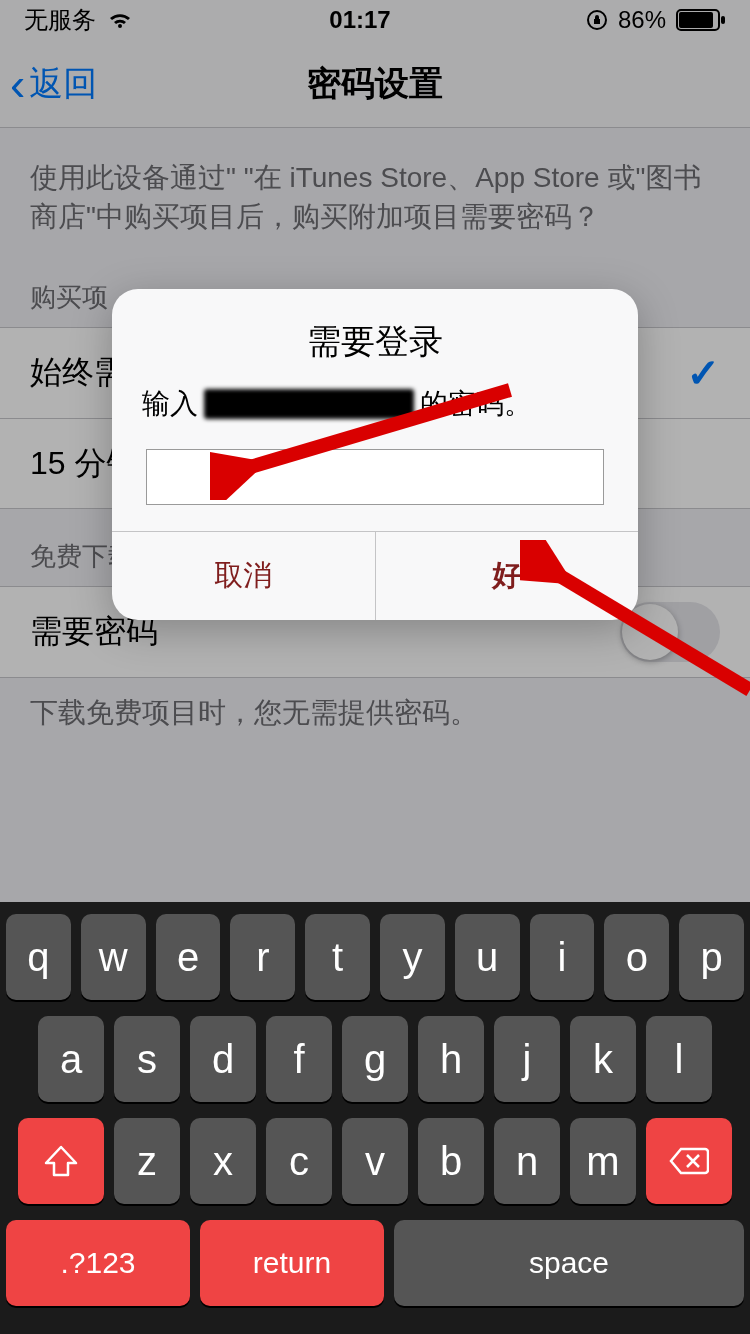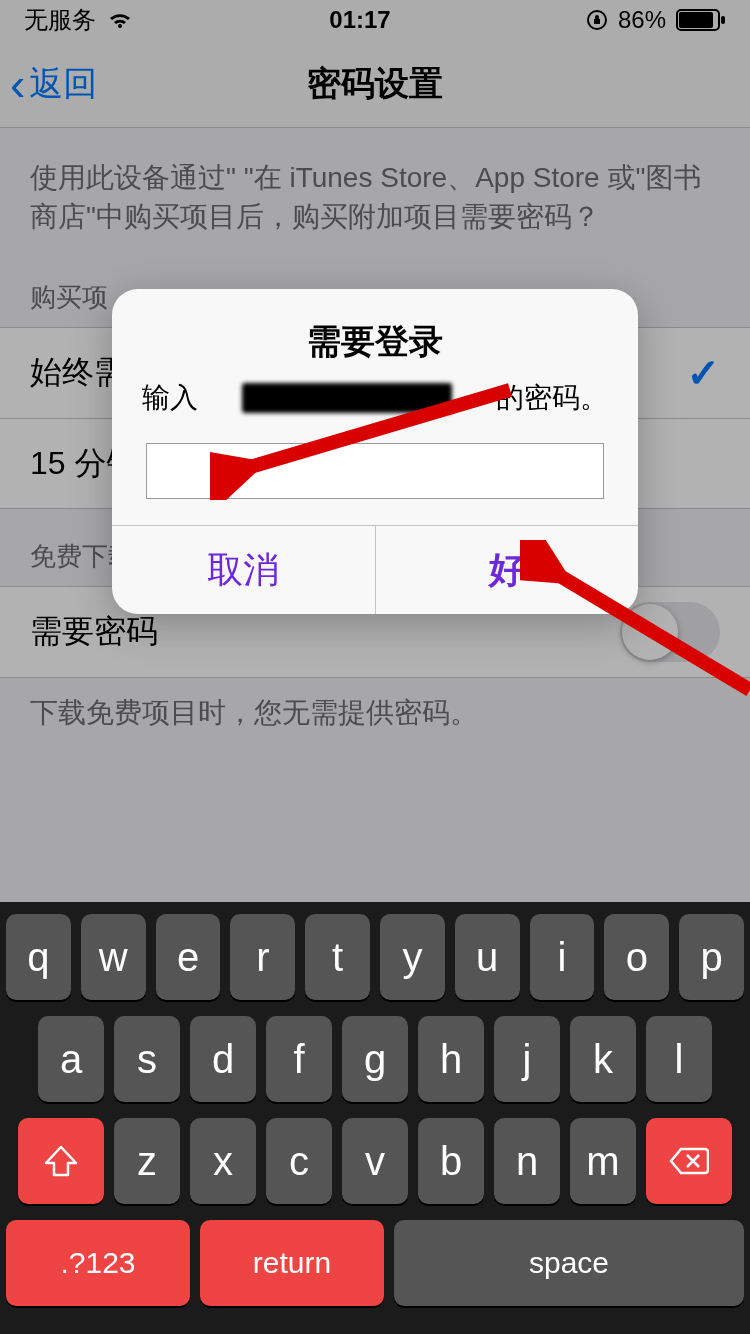--- a/index.html
+++ b/index.html
@@ -28,27 +28,27 @@
   .cell { height:90px; display:flex; align-items:center; justify-content:space-between; padding:0 30px; font-size:32px; color:#000; border-top:1px solid #c8c7cc; }
   .cell:first-child { border-top:none; }
   .checkmark { color:#007aff; font-size:40px; font-weight:700; }
   .switch { width:100px; height:60px; background:#e5e5ea; border-radius:30px; position:relative; }
   .switch .knob { position:absolute; top:2px; left:2px; width:56px; height:56px; background:#fff; border-radius:28px; box-shadow:0 2px 6px rgba(0,0,0,.3); }
   .footer-note { padding:16px 30px; font-size:28px; color:#6d6d72; }
 
   
   .dialog { position:absolute; z-index:10; left:112px; top:289px; width:526px; background:#f8f8f9; border-radius:26px; overflow:hidden; box-shadow:0 10px 40px rgba(0,0,0,.25); }
   .dialog-body { padding:30px 30px 26px; text-align:center; }
-  .dialog-title { font-size:34px; font-weight:700; margin-bottom:14px; }
-  .dialog-msg { font-size:28px; display:flex; align-items:center; justify-content:space-between; gap:6px; }
+  .dialog-title { font-size:34px; font-weight:400; margin-bottom:20px; }
+  .dialog-msg { font-size:28px; display:flex; align-items:center; justify-content:flex-start; gap:6px; }
   .redact { display:inline-block; width:210px; height:30px; background:#000; filter:blur(2px); border-radius:3px; }
   .dialog-input { margin:26px 4px 0; }
   .dialog-input input { width:100%; height:56px; border:1px solid #9a9a9a; background:#fff; padding:0 12px; font-size:26px; outline:none; }
   .dialog-buttons { display:flex; border-top:1px solid #c4c4c6; }
-  .dialog-buttons button { flex:1; height:88px; background:none; border:none; font-size:36px; color:#6d28d9; }
+  .dialog-buttons button { flex:1; height:88px; background:none; border:none; font-size:29px; color:#7f1d1d; }
   .dialog-buttons button:first-child { border-right:1px solid #c4c4c6; }
   .dialog-buttons button.bold { font-weight:600; }
 
   
   .arrow { position:absolute; z-index:20; pointer-events:none; }
 
   
   .keyboard { position:absolute; left:0; right:0; bottom:0; height:432px; background:#1b1b1b; z-index:30; padding:12px 6px 8px; display:flex; flex-direction:column; gap:16px; }
   .krow { display:flex; gap:10px; justify-content:center; }
   .key { background:#555; color:#fff; border-radius:10px; height:86px; display:flex; align-items:center; justify-content:center; font-size:40px; box-shadow:0 2px 0 #000; }

